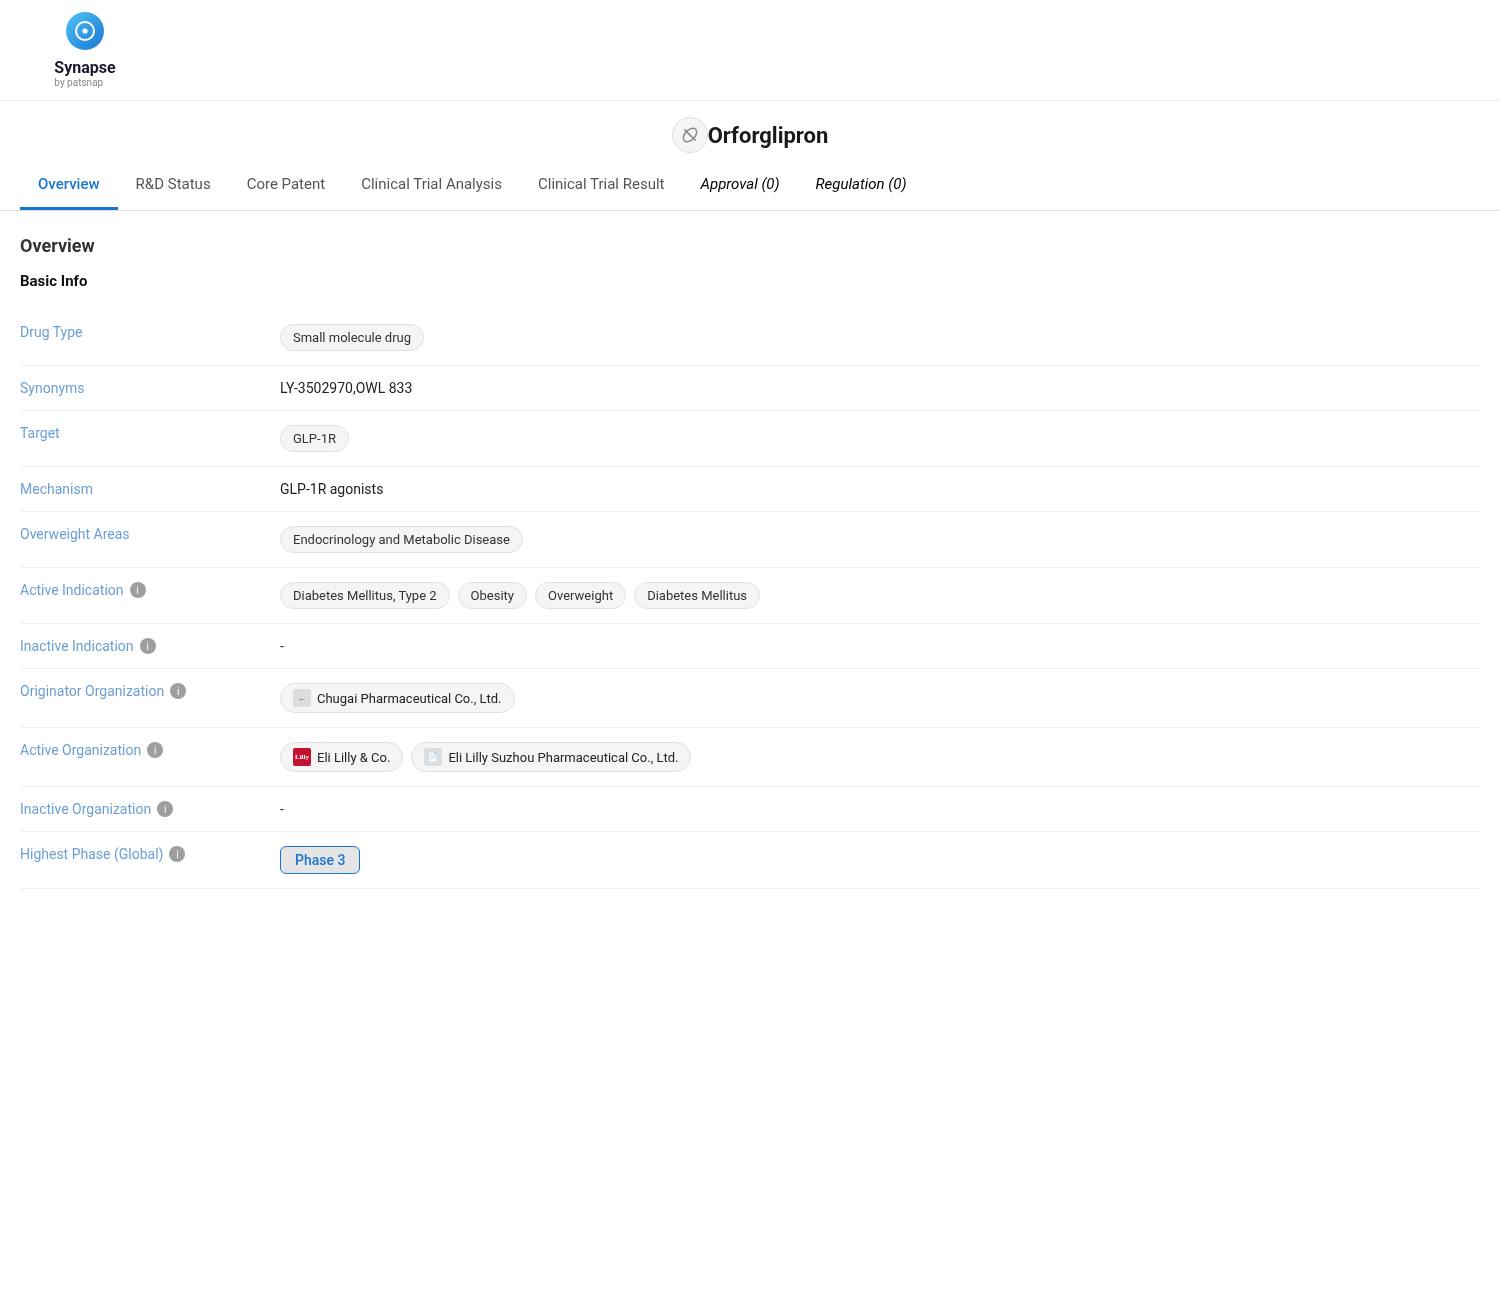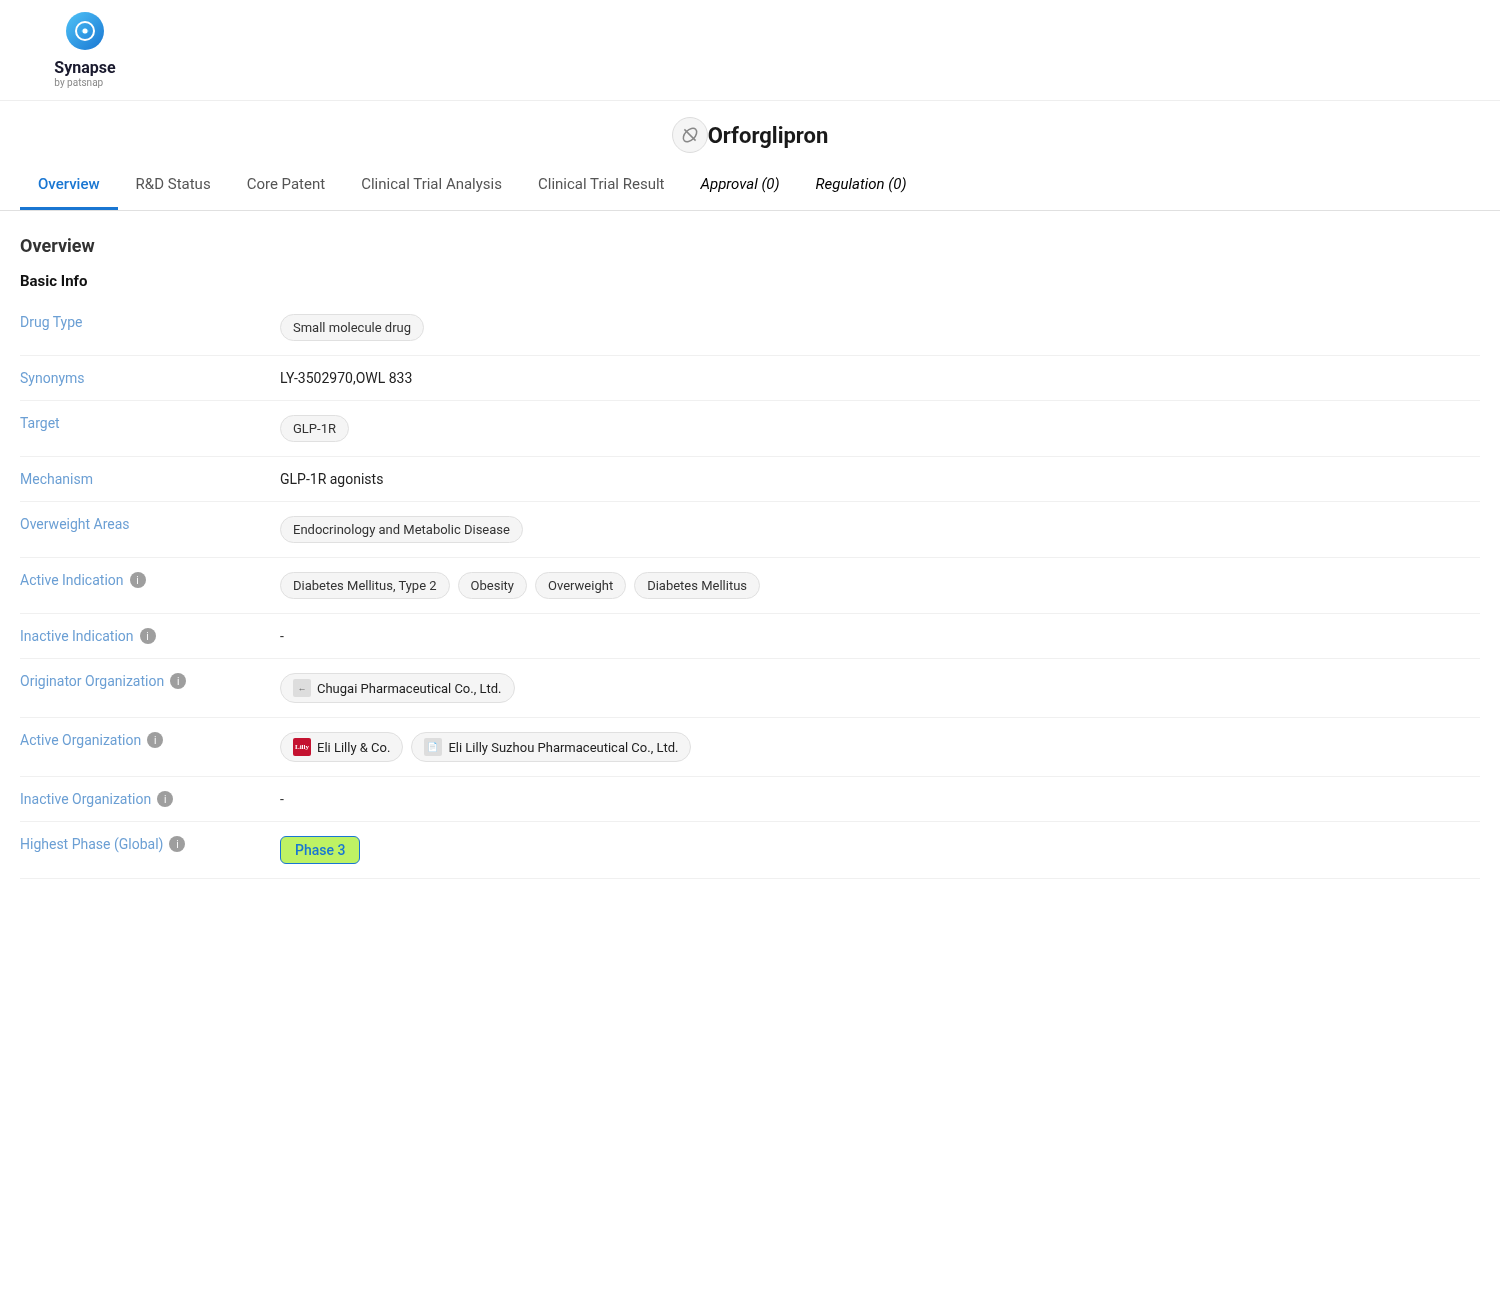--- a/index.html
+++ b/index.html
@@ -24,31 +24,31 @@
 
     
     .nav-tabs { display: flex; align-items: center; padding: 0 20px; border-bottom: 1px solid #e0e0e0; margin-top: 8px; gap: 0; }
     .nav-tab { padding: 14px 18px; font-size: 15px; color: #555; cursor: pointer; border-bottom: 3px solid transparent; white-space: nowrap; text-decoration: none; }
     .nav-tab.active { color: #1976d2; border-bottom: 3px solid #1976d2; font-weight: 500; }
     .nav-tab.disabled { color: #000000; cursor: default; font-style: italic; }
 
     
     .content { padding: 24px 20px; }
     .section-title { font-size: 18px; font-weight: 700; margin-bottom: 16px; }
-    .subsection-title { font-size: 15px; font-weight: 700; margin-bottom: 10px; color: #111; }
+    .subsection-title { font-size: 15px; font-weight: 700; margin-bottom: 20px; color: #111; }
 
     
     .info-row { display: flex; align-items: flex-start; padding: 14px 0; border-bottom: 1px solid #f0f0f0; }
     .info-label { min-width: 260px; color: #6b9fd4; font-size: 14px; display: flex; align-items: center; gap: 6px; }
     .info-label .info-icon { width: 16px; height: 16px; border-radius: 50%; background: #9e9e9e; color: #fff; font-size: 10px; display: inline-flex; align-items: center; justify-content: center; cursor: help; flex-shrink: 0; }
     .info-value { flex: 1; color: #222; font-size: 14px; display: flex; flex-wrap: wrap; align-items: center; gap: 8px; }
 
     
     .tag { display: inline-flex; align-items: center; padding: 5px 12px; background: #f5f5f5; border: 1px solid #e0e0e0; border-radius: 16px; font-size: 13px; color: #333; white-space: nowrap; }
-    .tag-blue { border: 1.5px solid #1976d2; color: #1976d2; background: #bef264; border-radius: 6px; padding: 5px 14px; font-weight: 500; }
+    .tag-blue { border: 1.5px solid #1976d2; color: #1976d2; background: #e5e5e5; border-radius: 6px; padding: 5px 14px; font-weight: 500; }
     .tag-org { display: inline-flex; align-items: center; gap: 6px; padding: 5px 12px; background: #f5f5f5; border: 1px solid #e0e0e0; border-radius: 16px; font-size: 13px; }
     .org-logo { width: 18px; height: 18px; background: #ddd; border-radius: 2px; display: inline-flex; align-items: center; justify-content: center; font-size: 9px; color: #666; }
 
     .dash-value { color: #333; font-size: 14px; }
   </style>
 </head>
 <body>
 
 <div class="header">
   <div class="logo-area">

